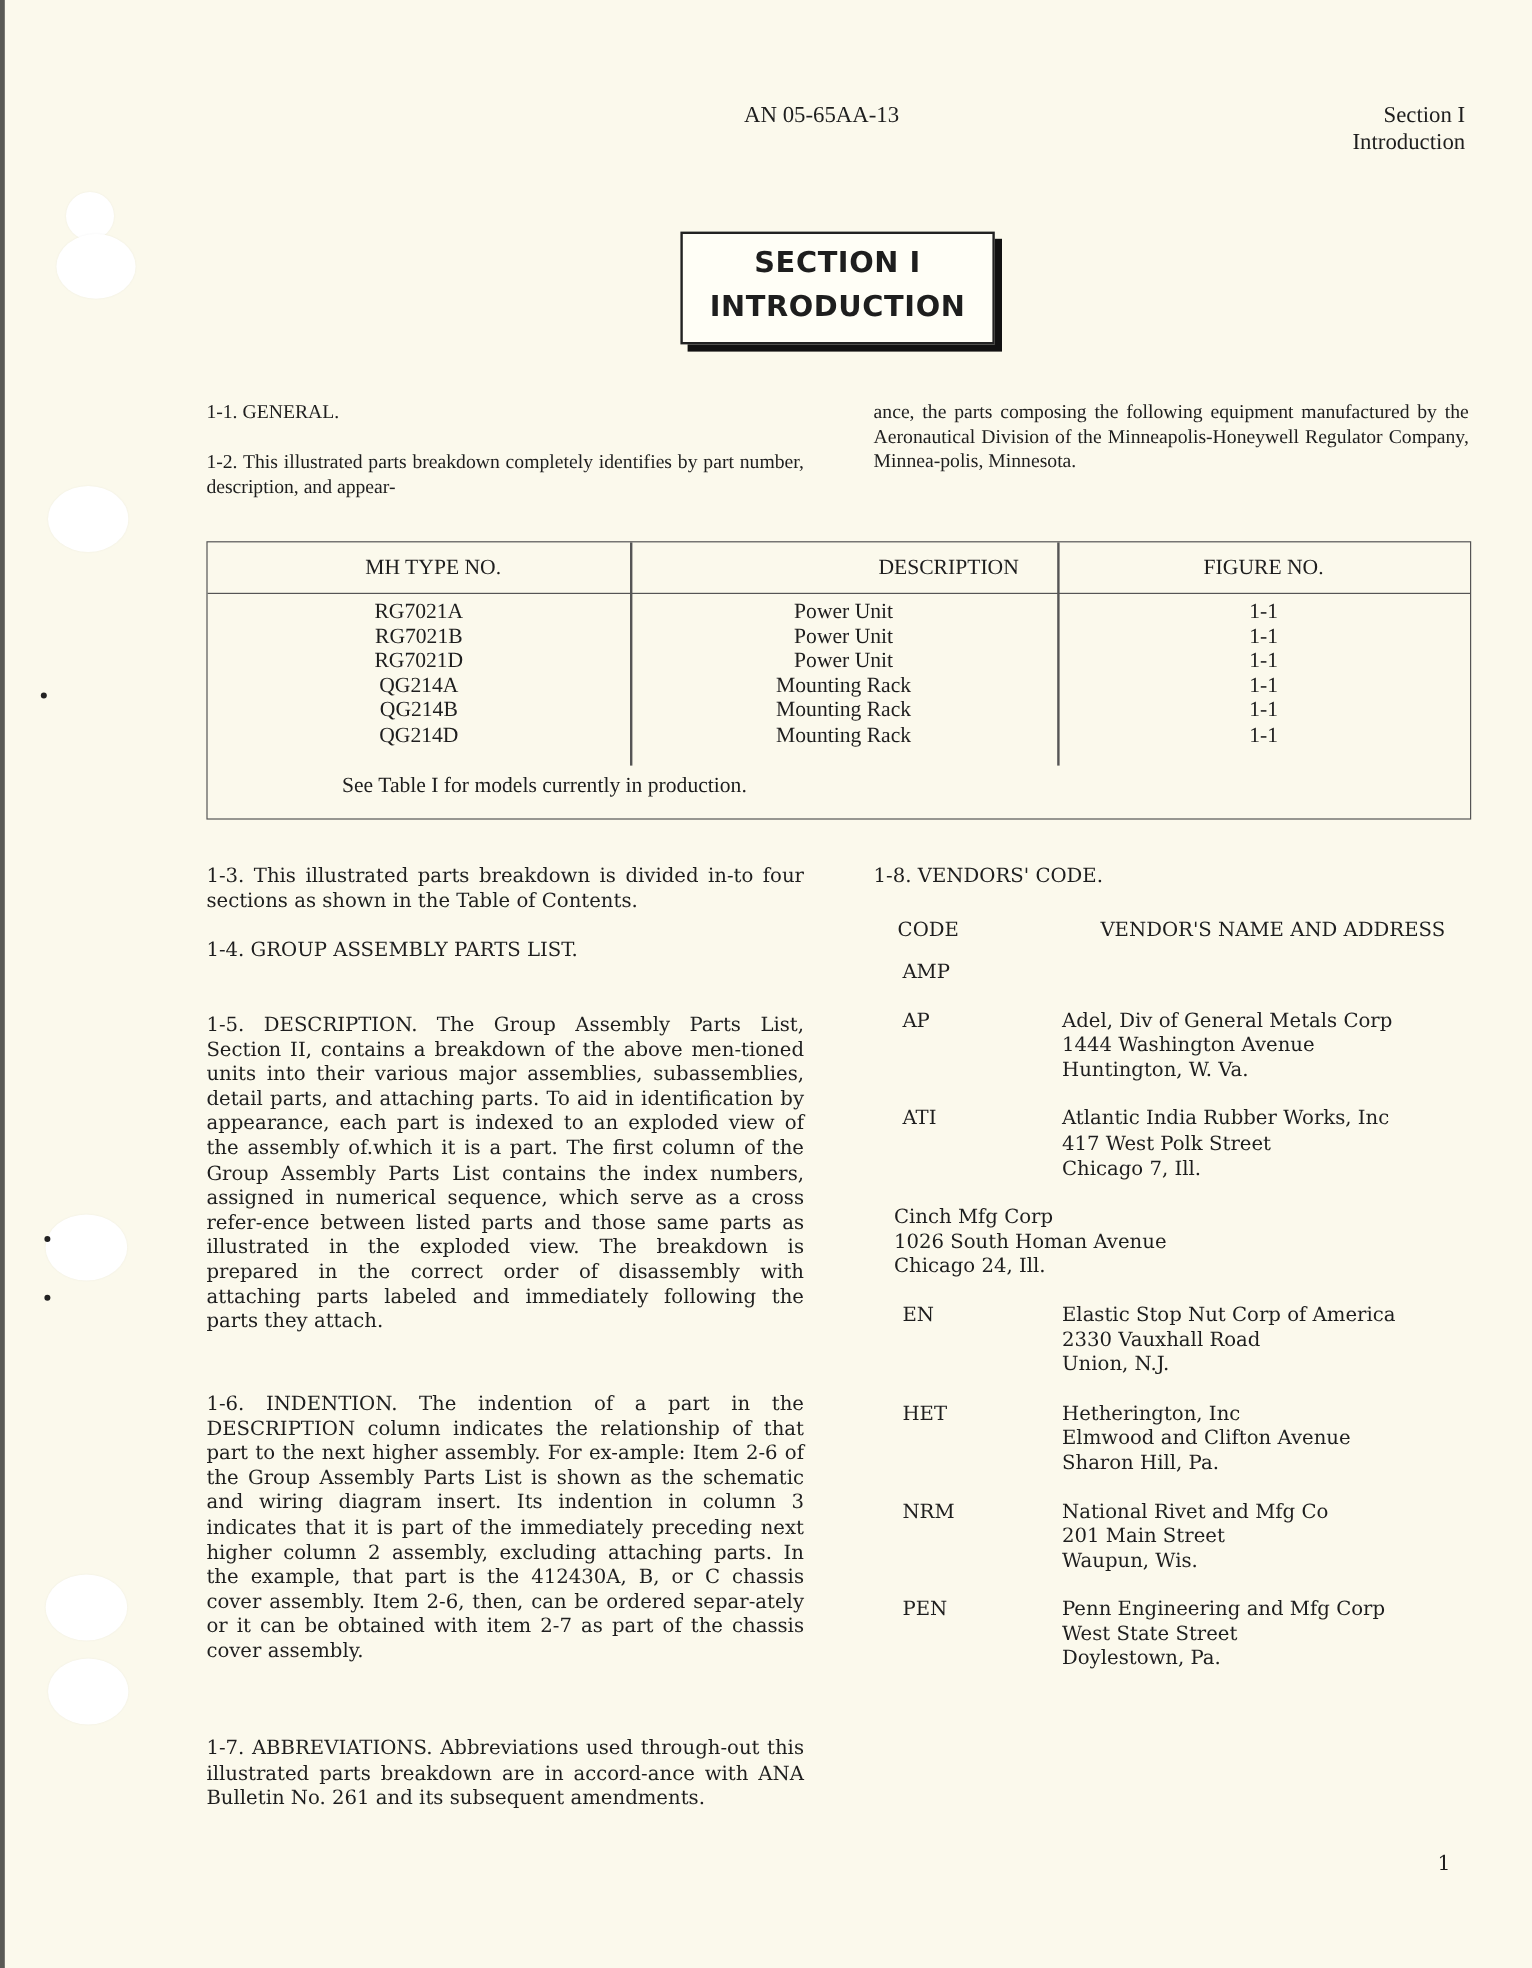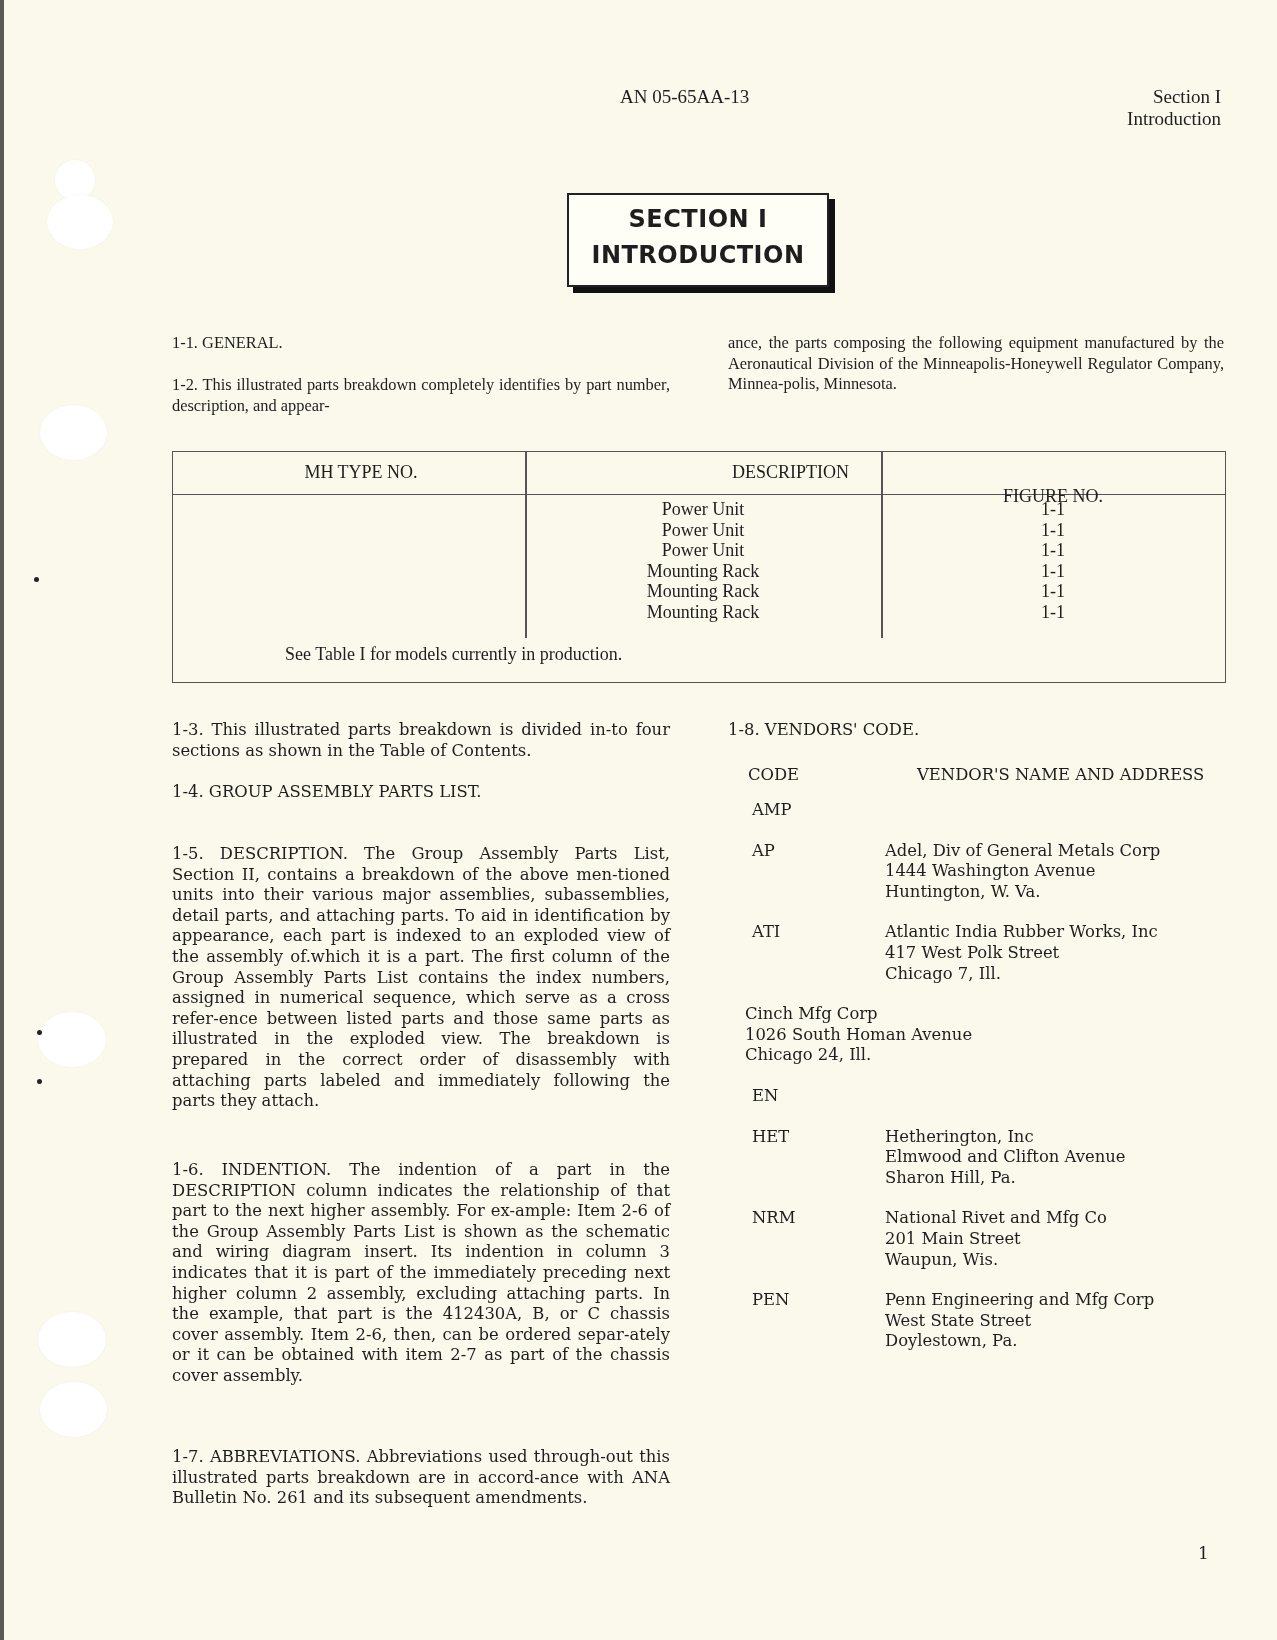--- a/index.html
+++ b/index.html
@@ -72,21 +72,27 @@
 <div class="p lcol cond" style="top:333px;">1-1. GENERAL.</div>
 <div class="p lcol cond" style="top:375px;">1-2. This illustrated parts breakdown completely identifies by part number, description, and appear-</div>
 <div class="p rcol cond" style="top:333px;">ance, the parts composing the following equipment manufactured by the Aeronautical Division of the Minneapolis-Honeywell Regulator Company, Minnea-polis, Minnesota.</div>
 
 <div class="table">
   <div class="hrow"></div>
   <div class="vline" style="left:352px;"></div>
   <div class="vline" style="left:708px;"></div>
   <div class="hcell" style="left:12px;width:352px;">MH TYPE NO.</div>
   <div class="hcell" style="left:352px;width:324px;text-align:right;">DESCRIPTION</div>
-  <div class="hcell" style="left:708px;width:344px;margin-top:24px;">FIGURE NO.</div>
+  <div class="hcell" style="left:708px;width:344px;">FIGURE NO.</div>
+  <div class="col" style="left:0;width:352px;white-space:pre-line;">RG7021A
+RG7021B
+RG7021D
+QG214A
+QG214B
+QG214D</div>
   <div class="col" style="left:352px;width:356px;white-space:pre-line;">Power Unit
 Power Unit
 Power Unit
 Mounting Rack
 Mounting Rack
 Mounting Rack</div>
   <div class="col" style="left:708px;width:344px;white-space:pre-line;">1-1
 1-1
 1-1
 1-1
@@ -123,20 +129,23 @@
 417 West Polk Street
 Chicago 7, Ill.</div>
   </div>
   <div class="vendor">
     <div style="white-space:pre-line">Cinch Mfg Corp
 1026 South Homan Avenue
 Chicago 24, Ill.</div>
   </div>
   <div class="vendor">
     <div class="vcode">EN</div>
+    <div style="white-space:pre-line">Elastic Stop Nut Corp of America
+2330 Vauxhall Road
+Union, N.J.</div>
   </div>
   <div class="vendor">
     <div class="vcode">HET</div>
     <div style="white-space:pre-line">Hetherington, Inc
 Elmwood and Clifton Avenue
 Sharon Hill, Pa.</div>
   </div>
   <div class="vendor">
     <div class="vcode">NRM</div>
     <div style="white-space:pre-line">National Rivet and Mfg Co

